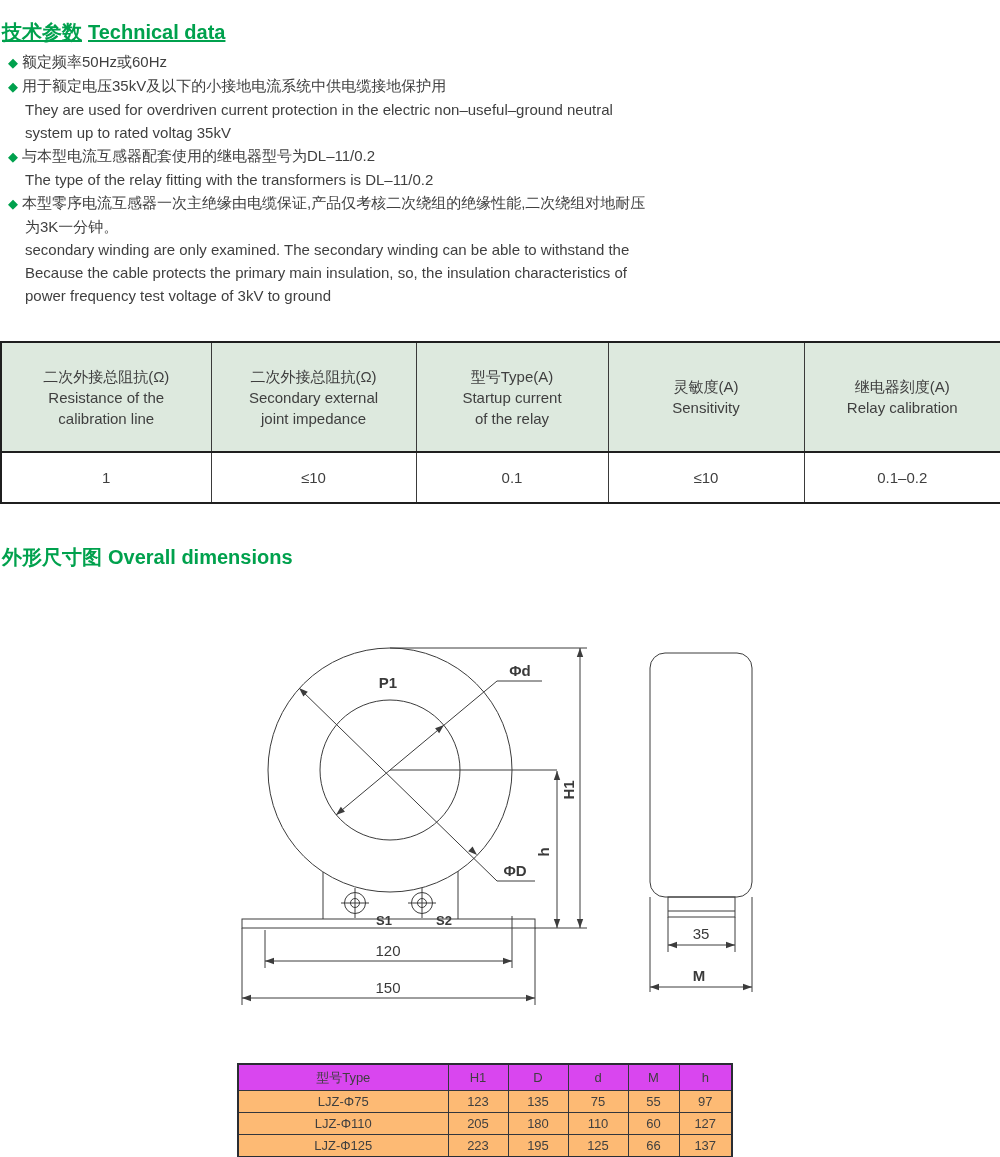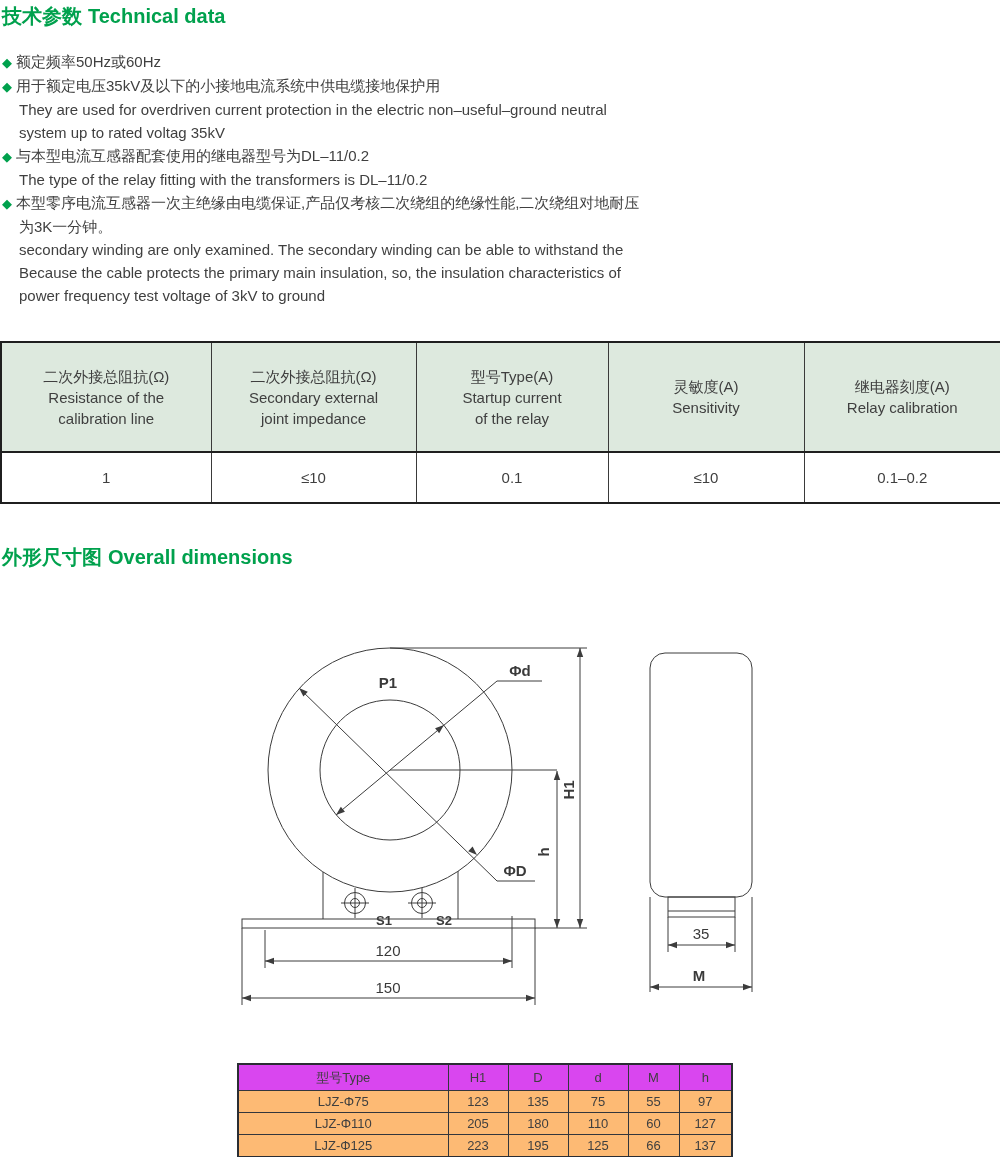--- a/index.html
+++ b/index.html
@@ -3,24 +3,24 @@
 <meta charset="utf-8">
 <style>
   html,body{margin:0;padding:0;}
   body{
     width:1000px;height:1157px;position:relative;background:#ffffff;
     font-family:"Liberation Sans","DejaVu Sans",sans-serif;color:#3f3f3f;overflow:hidden;
   }
   .section-title{position:absolute;left:2px;font-size:20px;line-height:24px;color:#00a14d;white-space:nowrap;}
   .section-title .zh{font-weight:700;}
   .section-title .en{font-weight:700;margin-left:6px;}
-  #title-technical{top:4px;}
+  #title-technical{top:20px;text-decoration:underline;}
   #title-dimensions{top:545px;}
 
-  .bullets{position:absolute;left:2px;top:50px;width:980px;font-size:15px;}
+  .bullets{position:absolute;left:8px;top:50px;width:980px;font-size:15px;}
   .line{line-height:23px;white-space:nowrap;}
   .line .diamond{color:#00a14d;font-size:13px;margin-right:4px;}
   .indent{padding-left:17px;}
 
   table{border-collapse:collapse;table-layout:fixed;}
   
   .spec-table{position:absolute;left:0;top:341px;width:1000px;border:2px solid #1f1f1f;}
   .spec-table th,.spec-table td{border:1px solid #3a3a3a;text-align:center;vertical-align:middle;font-weight:400;}
   .spec-table thead th{background:#dde9de;height:106px;font-size:15px;border-bottom:2px solid #1f1f1f;}
   .spec-table tbody td{background:#ffffff;height:47px;font-size:15px;}

